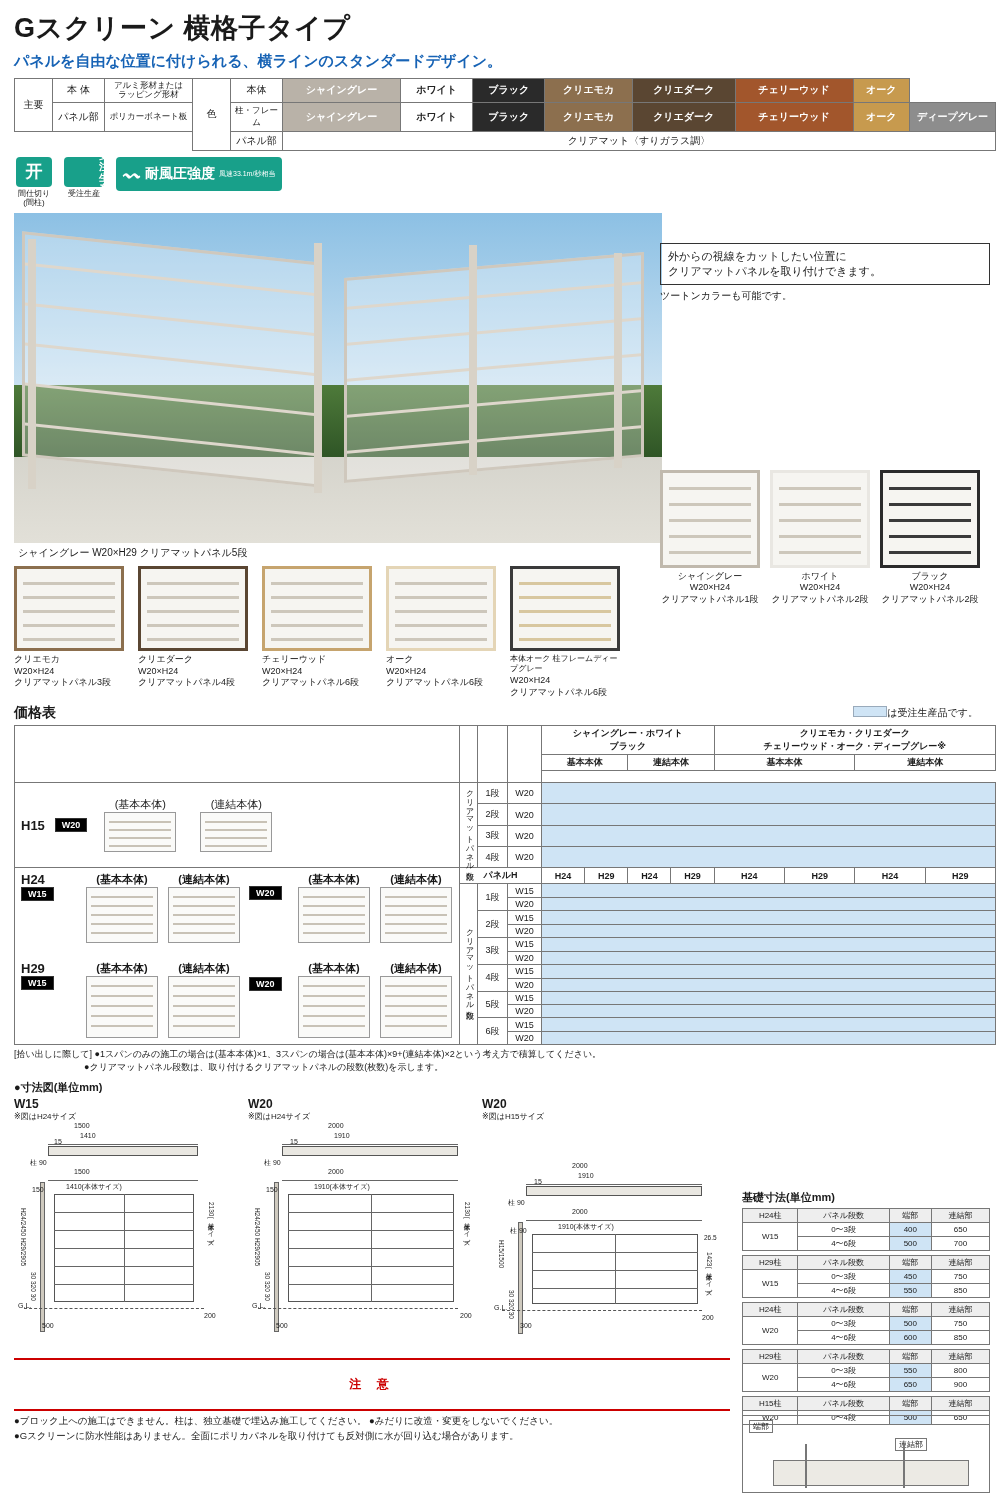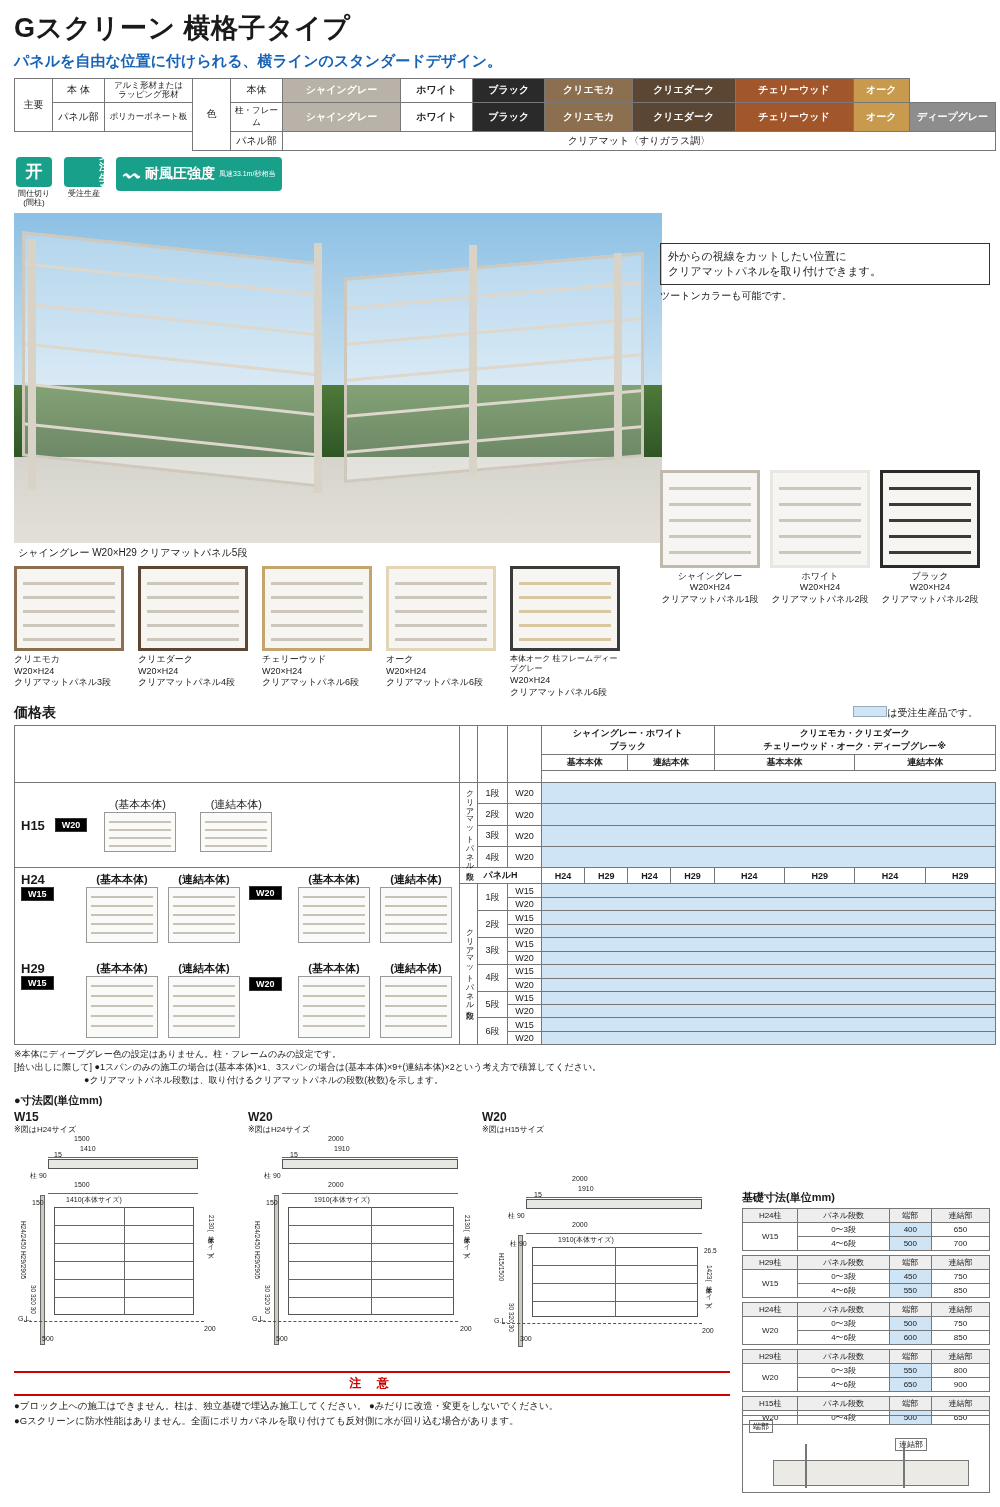--- a/index.html
+++ b/index.html
@@ -118,21 +118,21 @@
   .found h4 { font-size:11px; font-weight:bold; margin:0 0 3px 0; }
   table.fd { border-collapse:collapse; width:248px; font-size:8px; margin-bottom:4px; }
   table.fd td { border:1px solid #777; text-align:center; padding:1px 2px; height:13px; }
   .fd-h { background:#eee; }
   .fd-blue { background:#cfe4f5; }
 
   .fdiag { position:absolute; right:10px; bottom:14px; width:248px; height:78px; border:1px solid #777; }
 
   
   .caution { margin:6px 0 0 4px; width:716px; }
-  .cband { border-top:2px solid #c00; border-bottom:2px solid #c00; padding:2px 0; }
+  .cband { border-top:2px solid #c00; border-bottom:2px solid #c00; padding:16px 0; }
   .cband .ctitle { color:#c00; font-weight:bold; font-size:12px; letter-spacing:6px; text-align:center; }
   .clist { font-size:9.5px; line-height:1.5; margin-top:3px; }
 </style>
 </head>
 <body>
 
 <div class="page">
 
   <h1 class="title">Gスクリーン 横格子タイプ</h1>
   <div class="subtitle">パネルを自由な位置に付けられる、横ラインのスタンダードデザイン。</div>
@@ -492,21 +492,20 @@
           <td class="cellblue" colspan="8"></td>
         </tr>
     <tr>
           <td>W20</td>
           <td class="cellblue" colspan="8"></td>
         </tr>
   </tbody>
     </table>
 
   <div class="notes">
-    <div>※本体にディープグレー色の設定はありません。柱・フレームのみの設定です。</div>
     <div>[拾い出しに際して] ●1スパンのみの施工の場合は(基本本体)×1、3スパンの場合は(基本本体)×9+(連結本体)×2という考え方で積算してください。</div>
     <div style="margin-left:70px">●クリアマットパネル段数は、取り付けるクリアマットパネルの段数(枚数)を示します。</div>
   </div>
 
   <h3 class="sect2">●寸法図(単位mm)</h3>
   <div class="dims">
 
     <div class="dimcol">
       <div class="dh">W15</div>
       <div class="dnote">※図はH24サイズ</div>

